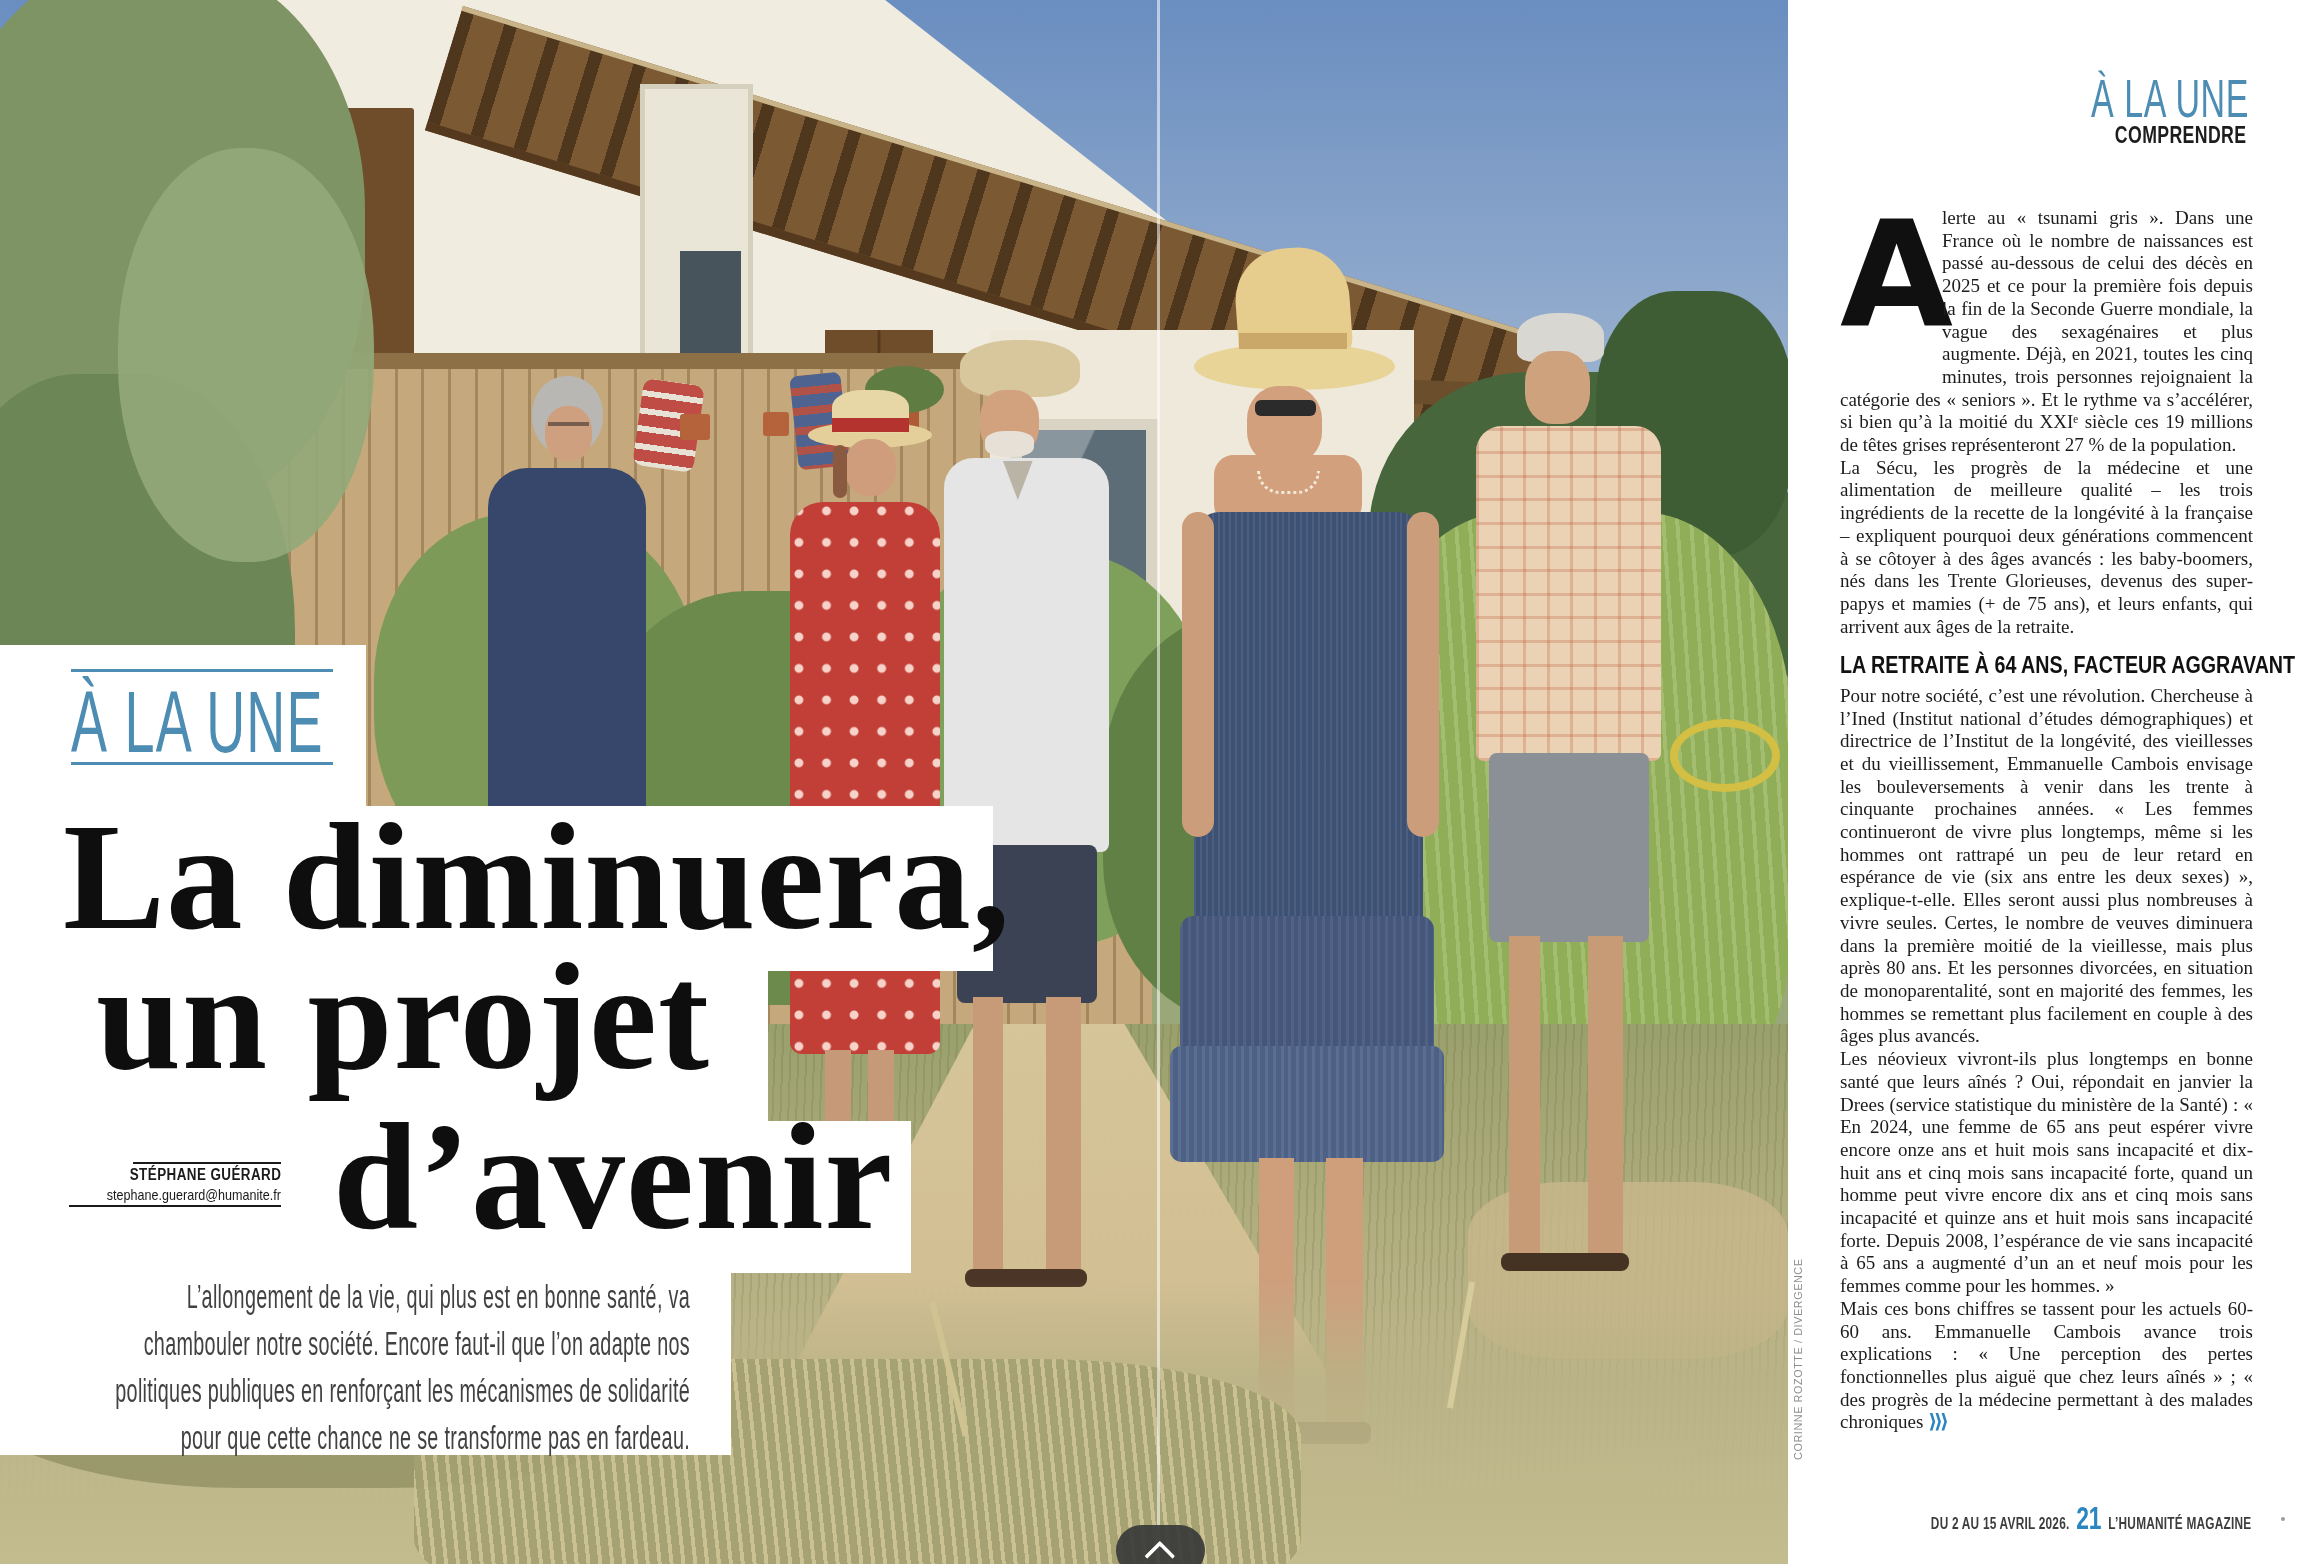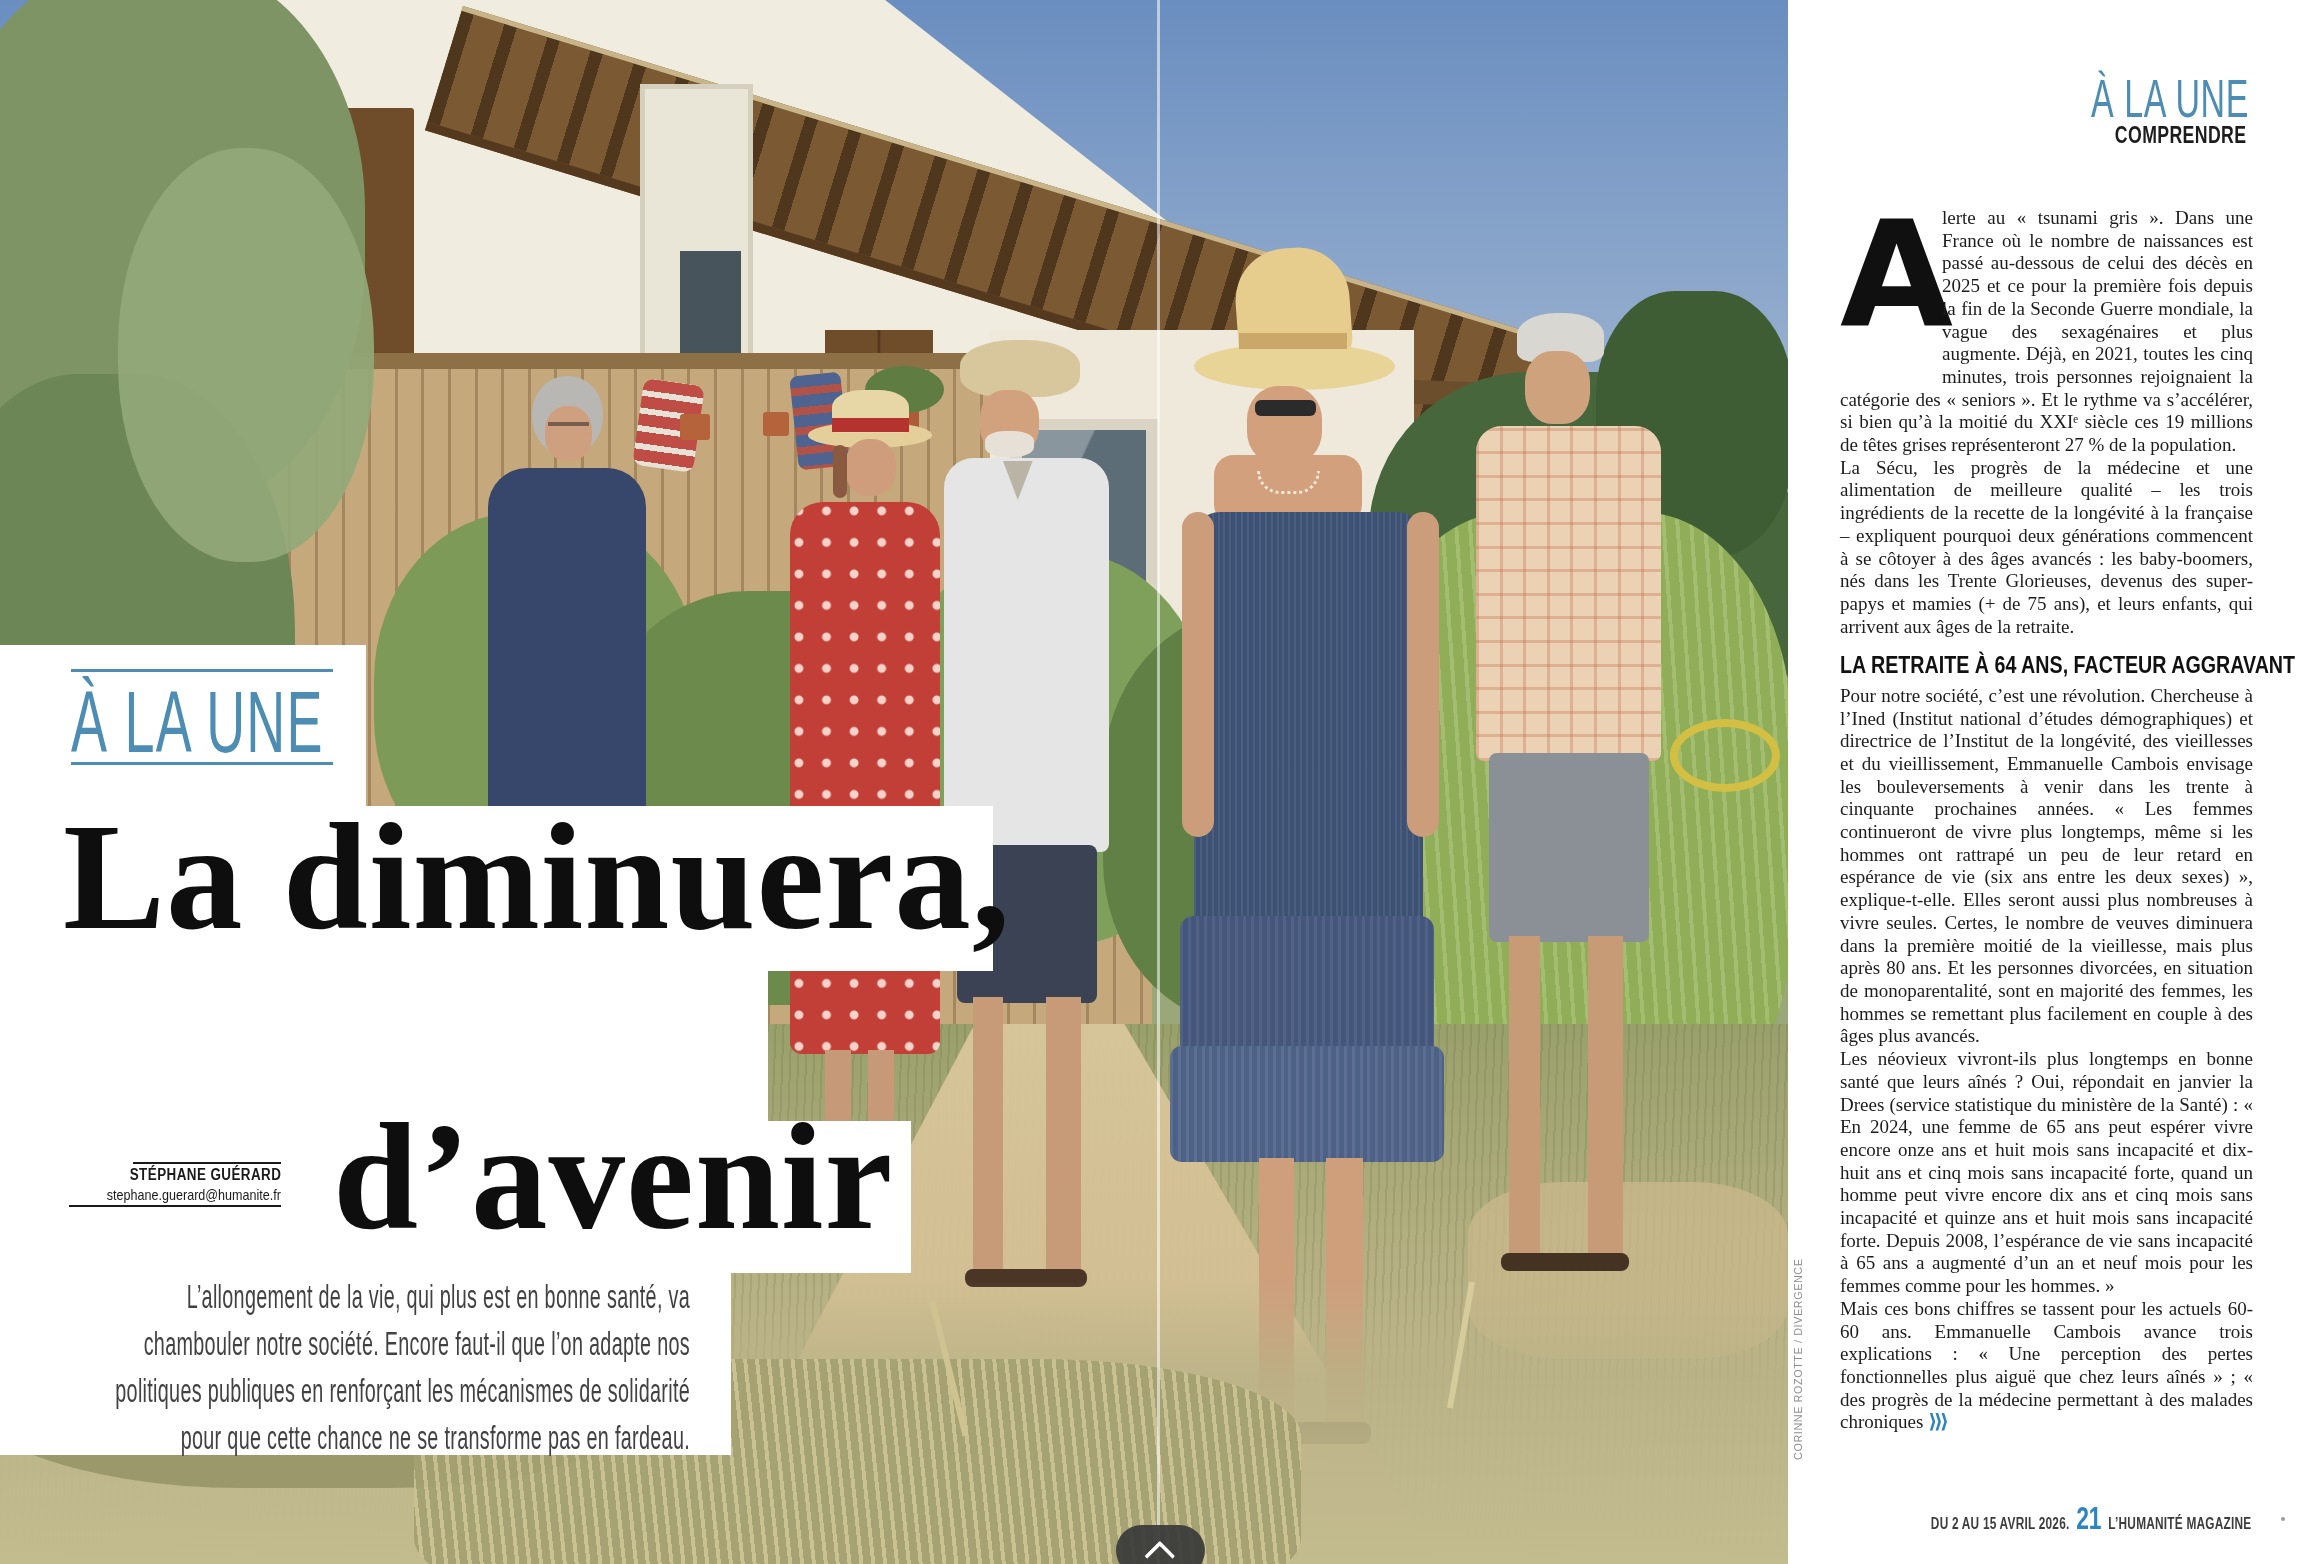--- a/index.html
+++ b/index.html
@@ -161,20 +161,21 @@
   <div class="strip" style="left:0;top:806px;width:993px;height:165px;"></div>
   <div class="strip" style="left:0;top:970px;width:768px;height:151px;"></div>
   <div class="strip" style="left:0;top:1121px;width:911px;height:152px;"></div>
   <div class="strip" style="left:0;top:1266px;width:731px;height:189px;"></div>
 
   <div class="rule-blue" style="left:71px;top:669px;width:262px;"></div>
   <div class="kicker-left" style="left:71px;top:678px;">À LA UNE</div>
   <div class="rule-blue" style="left:71px;top:762px;width:262px;"></div>
 
   <div class="hl" style="left:63px;top:800px;">La diminuera,</div>
+  <div class="hl" style="left:96px;top:940px;">un projet</div>
   <div class="hl" style="left:333px;top:1100px;">d’avenir</div>
 
   <div class="byline">
     <span class="r1"></span>
     <span class="nm">STÉPHANE GUÉRARD</span><br>
     <span class="em">stephane.guerard@humanite.fr</span>
     <span class="r2"></span>
   </div>
 
   <div class="standfirst">

